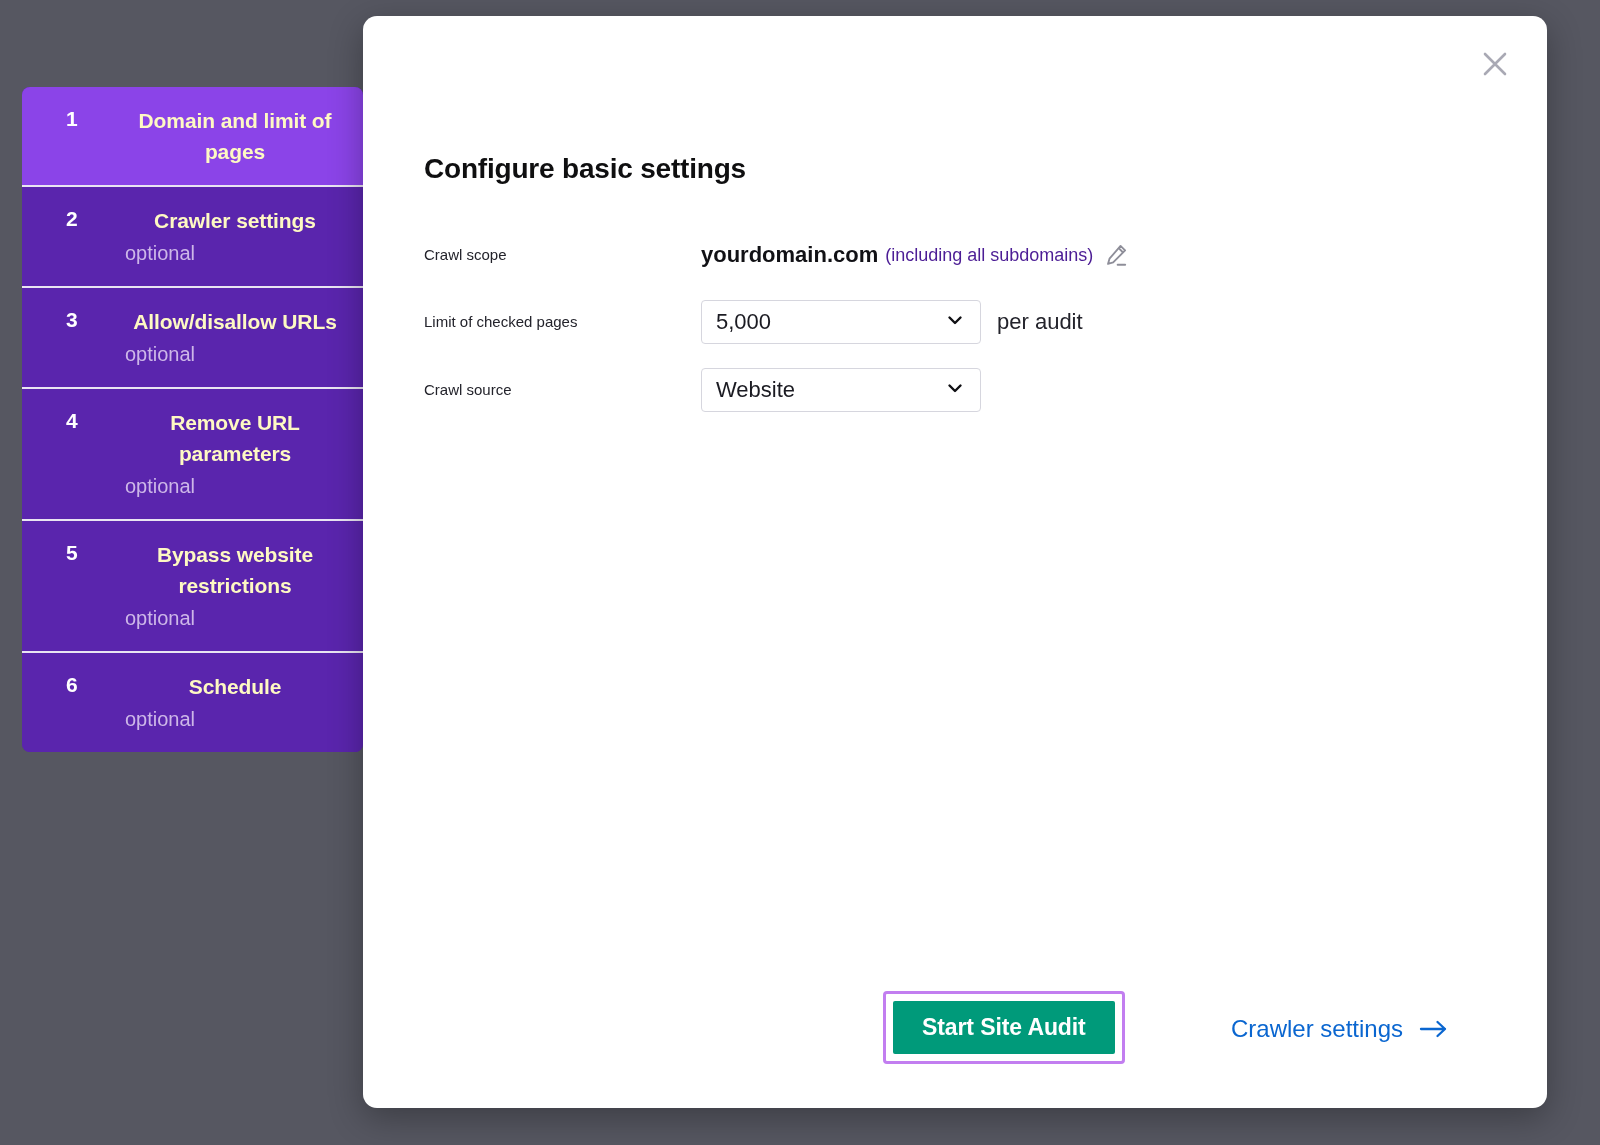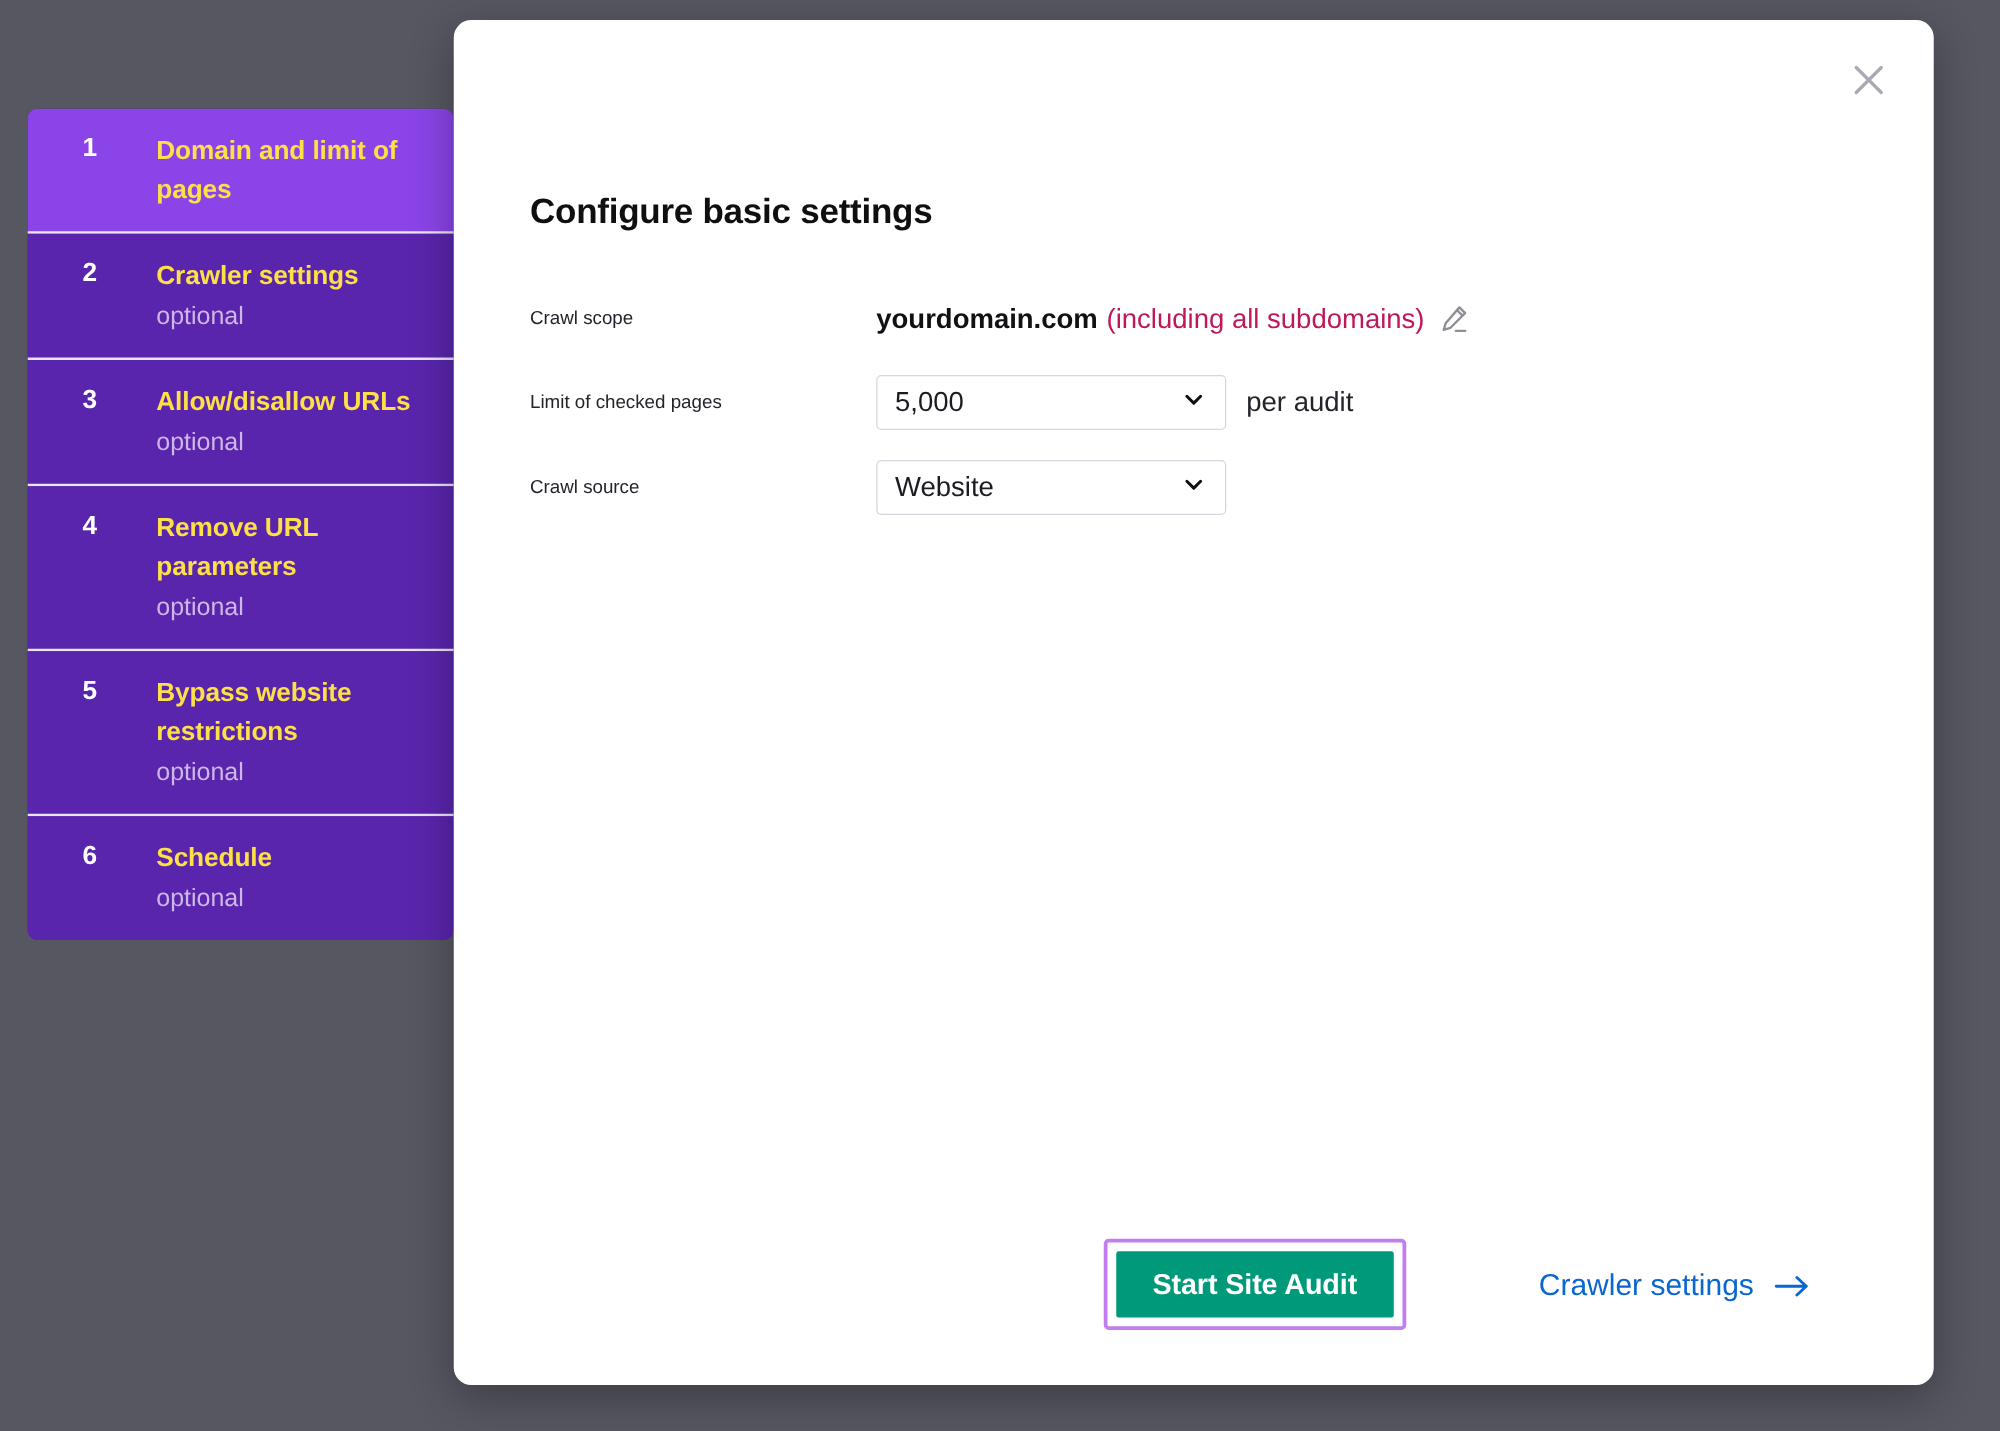--- a/index.html
+++ b/index.html
@@ -44,25 +44,26 @@
     color: #ffffff;
     font-size: 21px;
     font-weight: bold;
     line-height: 28px;
   }
   .step-body {
     margin-left: 72px;
     padding-right: 18px;
   }
   .step-label {
-    color: #fde047;
+    color: #fef9c3;
     font-size: 21px;
     font-weight: bold;
     line-height: 31px;
     letter-spacing: -0.1px;
+    text-align: center;
   }
   .step-optional {
     color: #cdb7e8;
     font-size: 20px;
     line-height: 30px;
     margin-top: 2px;
   }
 
   
   #modal {
@@ -129,22 +130,22 @@
     color: #23232b;
     line-height: 30px;
   }
   .scope-value {
     font-size: 22px;
     color: #111115;
     font-weight: bold;
     line-height: 30px;
   }
   .scope-suffix {
-    font-size: 22px;
-    color: #be185d;
+    font-size: 18px;
+    color: #4c1d95;
     line-height: 30px;
     margin-left: 7px;
   }
   #edit-scope-icon {
     margin-left: 10px;
     display: inline-flex;
     align-items: center;
     cursor: pointer;
   }
 

